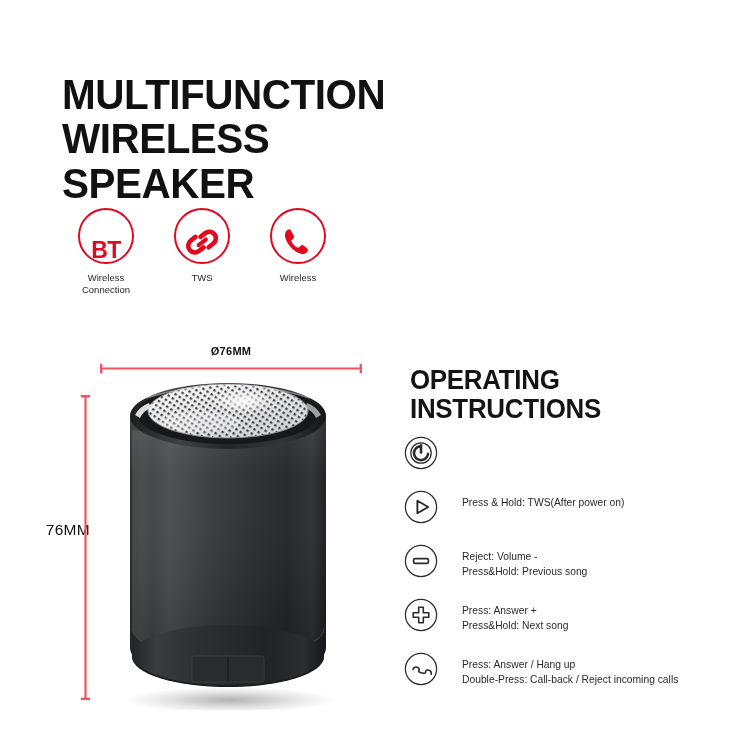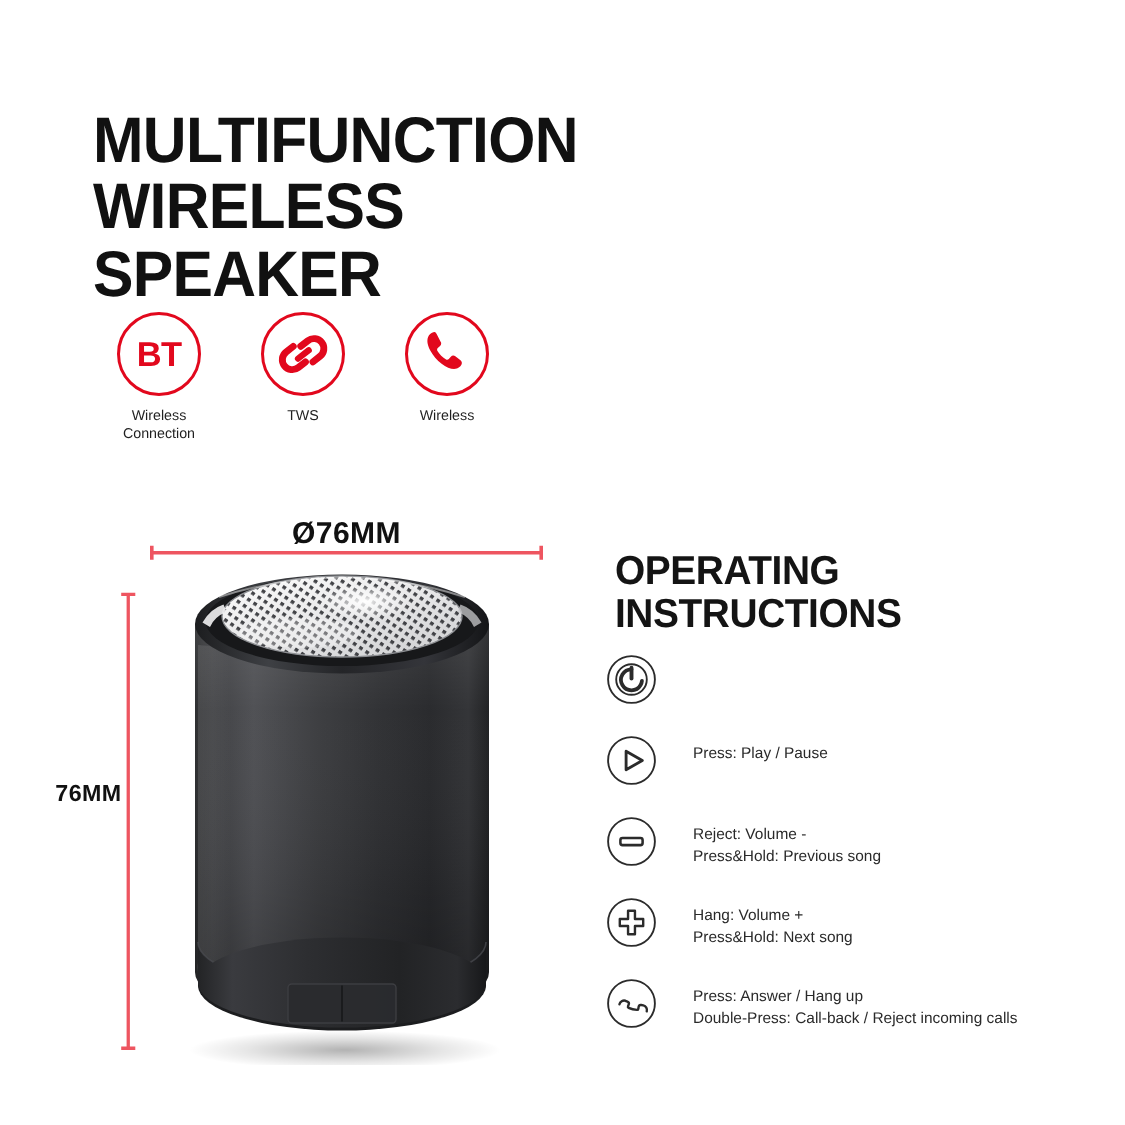--- a/index.html
+++ b/index.html
@@ -21,42 +21,42 @@
 
   
   #features {
     position:absolute; left:58px; top:208px; width:380px;
     display:flex; align-items:flex-start;
   }
   .feat { width:96px; display:flex; flex-direction:column; align-items:center; }
   .feat-circle {
     width:56px; height:56px; border-radius:50%;
     border:2.2px solid #e2081d;
-    display:flex; align-items:center; justify-content:center;
+    display:flex; align-items:flex-end; justify-content:center;
     overflow:hidden;
   }
   .feat-bt {
     font-size:23px; font-weight:bold; color:#e2081d;
     letter-spacing:-0.5px; line-height:1;
   }
   .feat-label {
     margin-top:8px; font-size:9.5px; line-height:1.22;
     text-align:center; color:#1f1f1f;
   }
 
   
   #dim-w-label {
     position:absolute; left:100px; top:345px; width:262px;
-    text-align:center; font-size:20px; font-weight:bold; color:#111;
+    text-align:center; font-size:11px; font-weight:bold; color:#111;
     letter-spacing:0.3px;
   }
   #dim-w-line { position:absolute; left:100px; top:363px; width:262px; height:11px; }
   #dim-h-label {
     position:absolute; left:28px; top:521px; width:62px;
-    text-align:center; font-size:15.5px; font-weight:bold; color:#111;
+    text-align:right; font-size:15.5px; font-weight:normal; color:#111;
     letter-spacing:0.3px;
   }
   #dim-h-line { position:absolute; left:80px; top:395px; width:11px; height:305px; }
 
   
   #speaker { position:absolute; left:88px; top:370px; width:280px; height:340px; }
 
   
   #ops-title {
     position:absolute; left:410px; top:366px; width:300px;
@@ -278,21 +278,21 @@
   </div>
 
   <div class="op-row">
     <div class="op-icon">
       <svg width="34" height="34" viewBox="0 0 34 34">
         <circle cx="17" cy="17" r="15.6" fill="none" stroke="#2b2b2b" stroke-width="1.25"></circle>
         <path d="M13.4 10.8 L24.2 17 L13.4 23.2 Z" fill="none" stroke="#2b2b2b" stroke-width="1.9" stroke-linejoin="round"></path>
       </svg>
     </div>
     <div class="op-text">
-      <span>Press: Play / Pause</span>
+      <span>Press &amp; Hold: TWS(After power on)</span>
     </div>
   </div>
 
   <div class="op-row">
     <div class="op-icon">
       <svg width="34" height="34" viewBox="0 0 34 34">
         <circle cx="17" cy="17" r="15.6" fill="none" stroke="#2b2b2b" stroke-width="1.25"></circle>
         <rect x="9.6" y="14.6" width="14.8" height="4.8" rx="1.4" fill="none" stroke="#2b2b2b" stroke-width="1.7"></rect>
       </svg>
     </div>
@@ -303,21 +303,21 @@
   </div>
 
   <div class="op-row">
     <div class="op-icon">
       <svg width="34" height="34" viewBox="0 0 34 34">
         <circle cx="17" cy="17" r="15.6" fill="none" stroke="#2b2b2b" stroke-width="1.25"></circle>
         <path d="M14.7 9.2 h4.6 v5.5 h5.5 v4.6 h-5.5 v5.5 h-4.6 v-5.5 h-5.5 v-4.6 h5.5 Z" fill="none" stroke="#2b2b2b" stroke-width="1.6" stroke-linejoin="round"></path>
       </svg>
     </div>
     <div class="op-text">
-      <span>Hang: Volume +</span>
+      <span>Press: Answer +</span>
       <span>Press&amp;Hold: Next song</span>
     </div>
   </div>
 
   <div class="op-row">
     <div class="op-icon">
       <svg width="34" height="34" viewBox="0 0 34 34">
         <circle cx="17" cy="17" r="15.6" fill="none" stroke="#2b2b2b" stroke-width="1.25"></circle>
         <g transform="rotate(-30 17 17)" fill="none" stroke="#2b2b2b" stroke-width="1.6" stroke-linejoin="round" stroke-linecap="round">
           <path d="M9.8 13.4 a 3.2 3.2 0 0 1 4.6 0 l 0.9 1.1 a 1.5 1.5 0 0 1 -0.2 2.1 l -1 0.8

